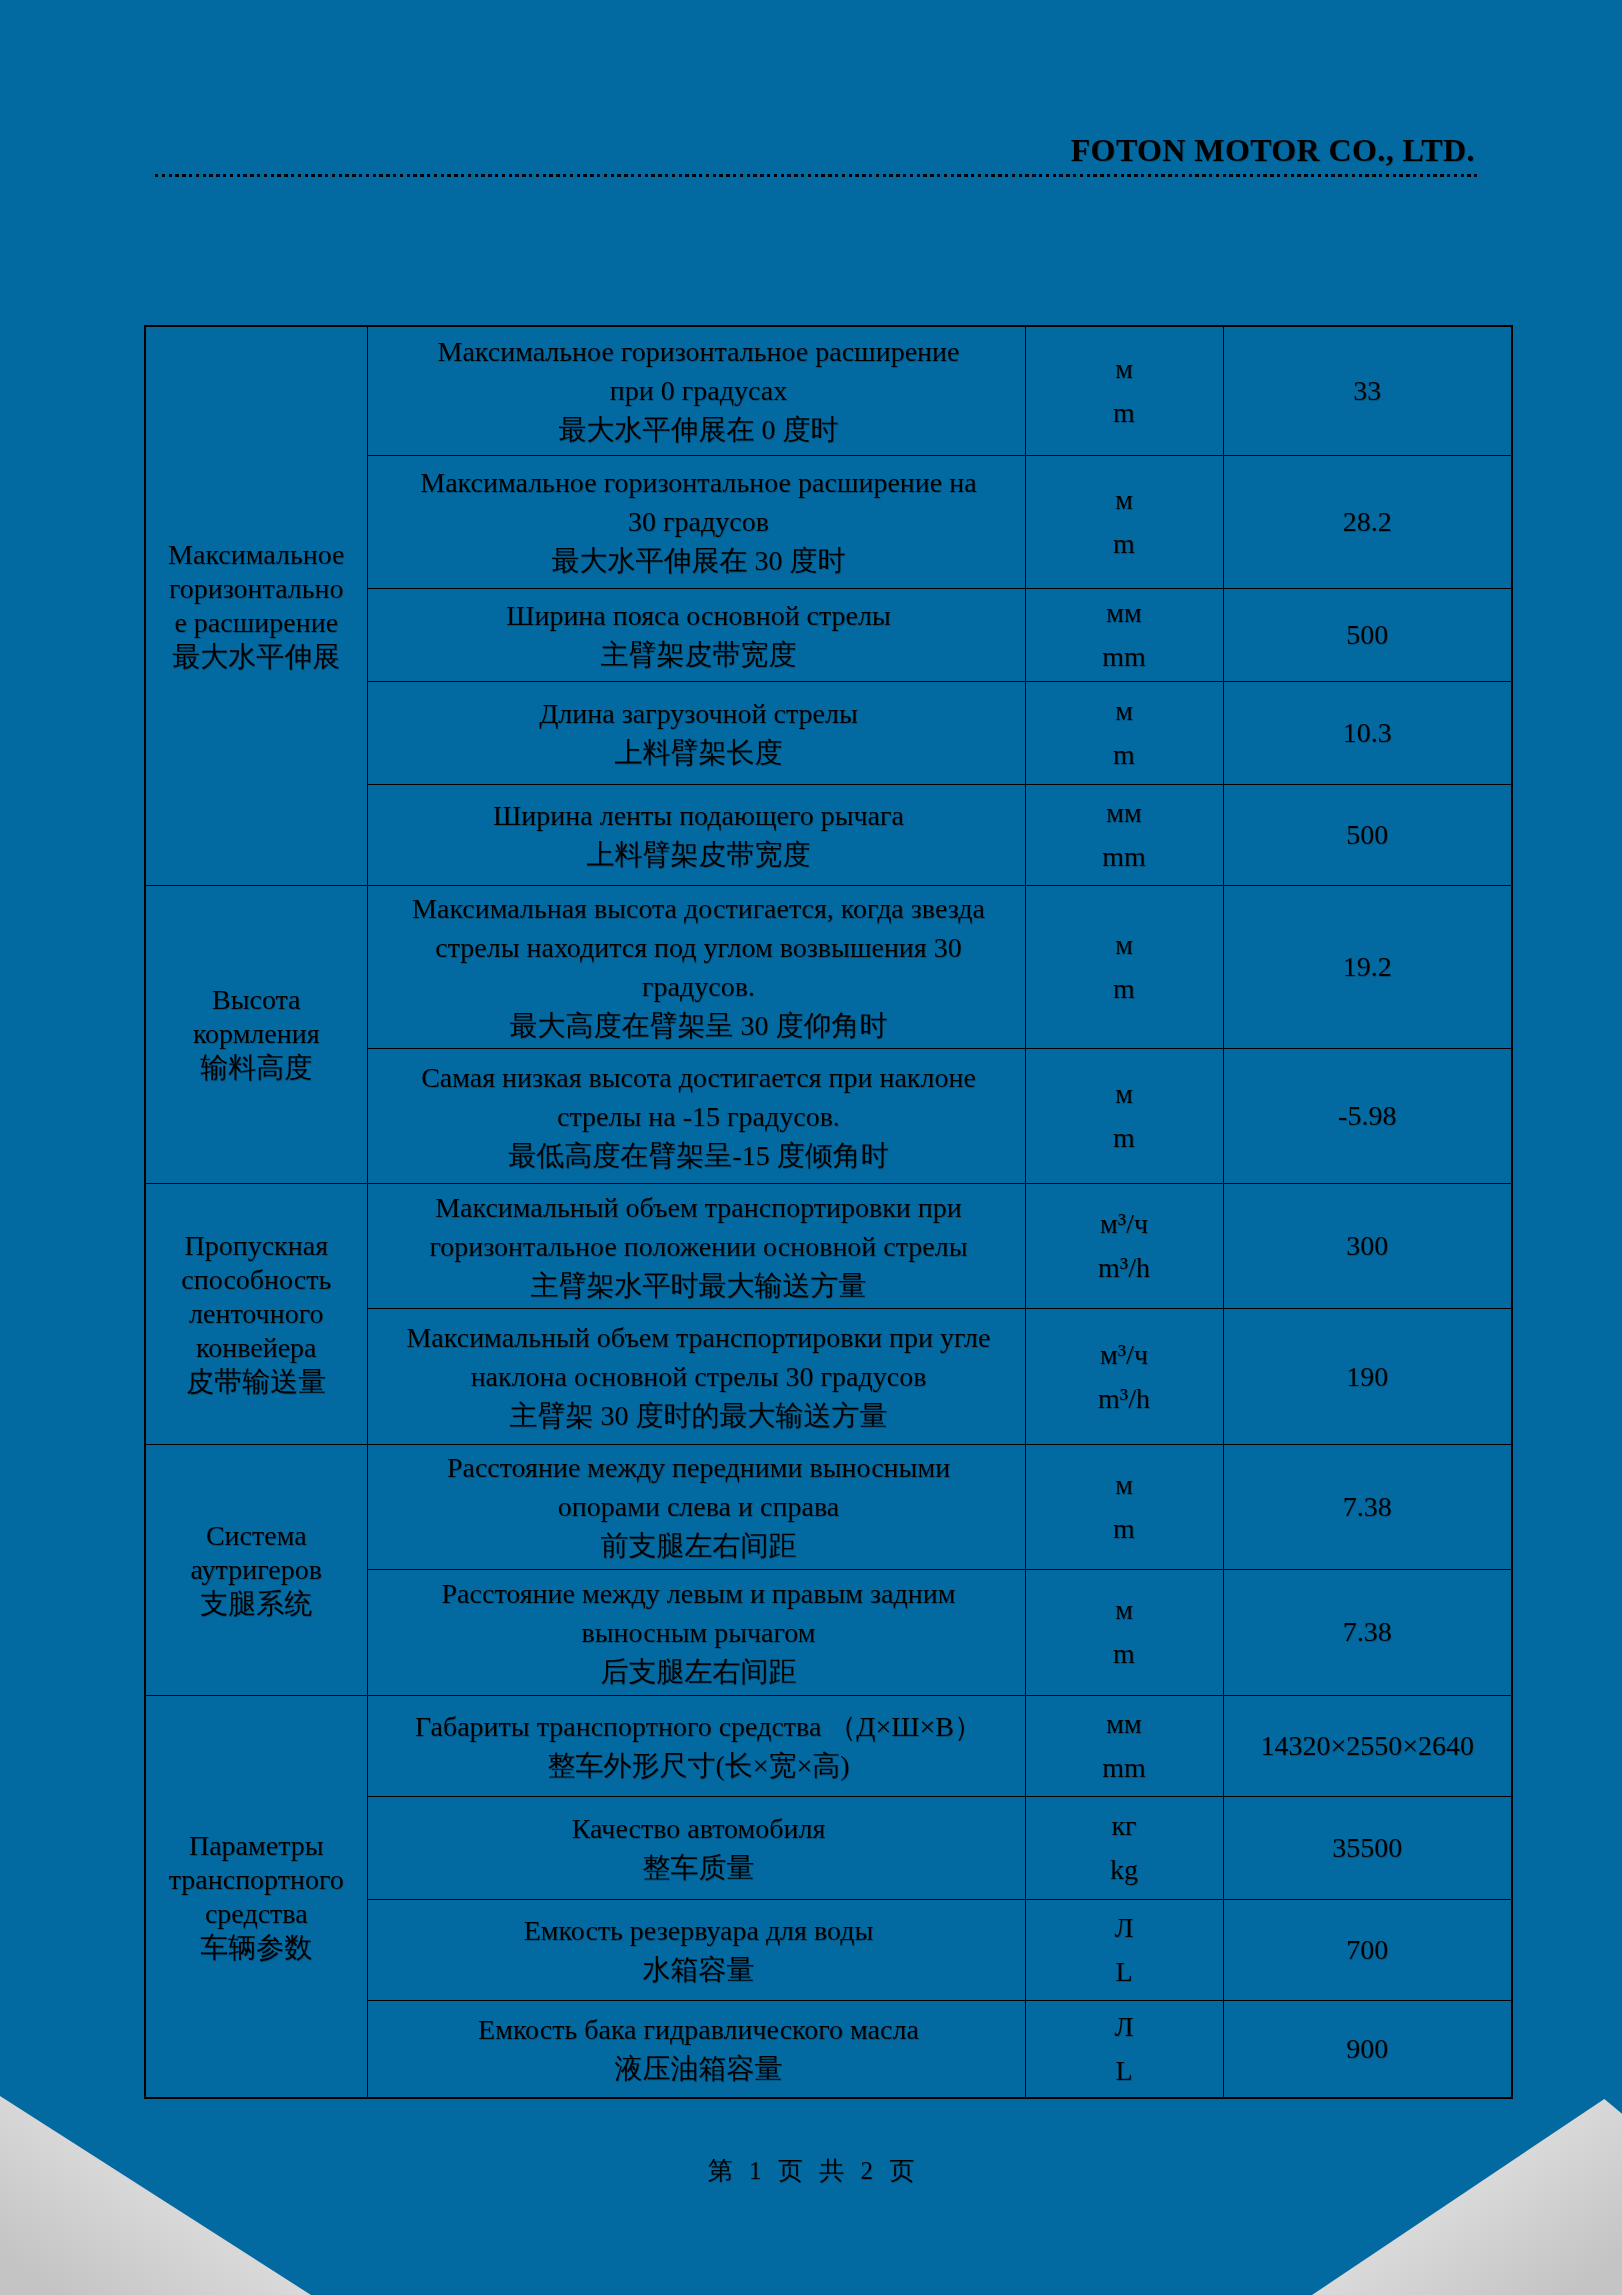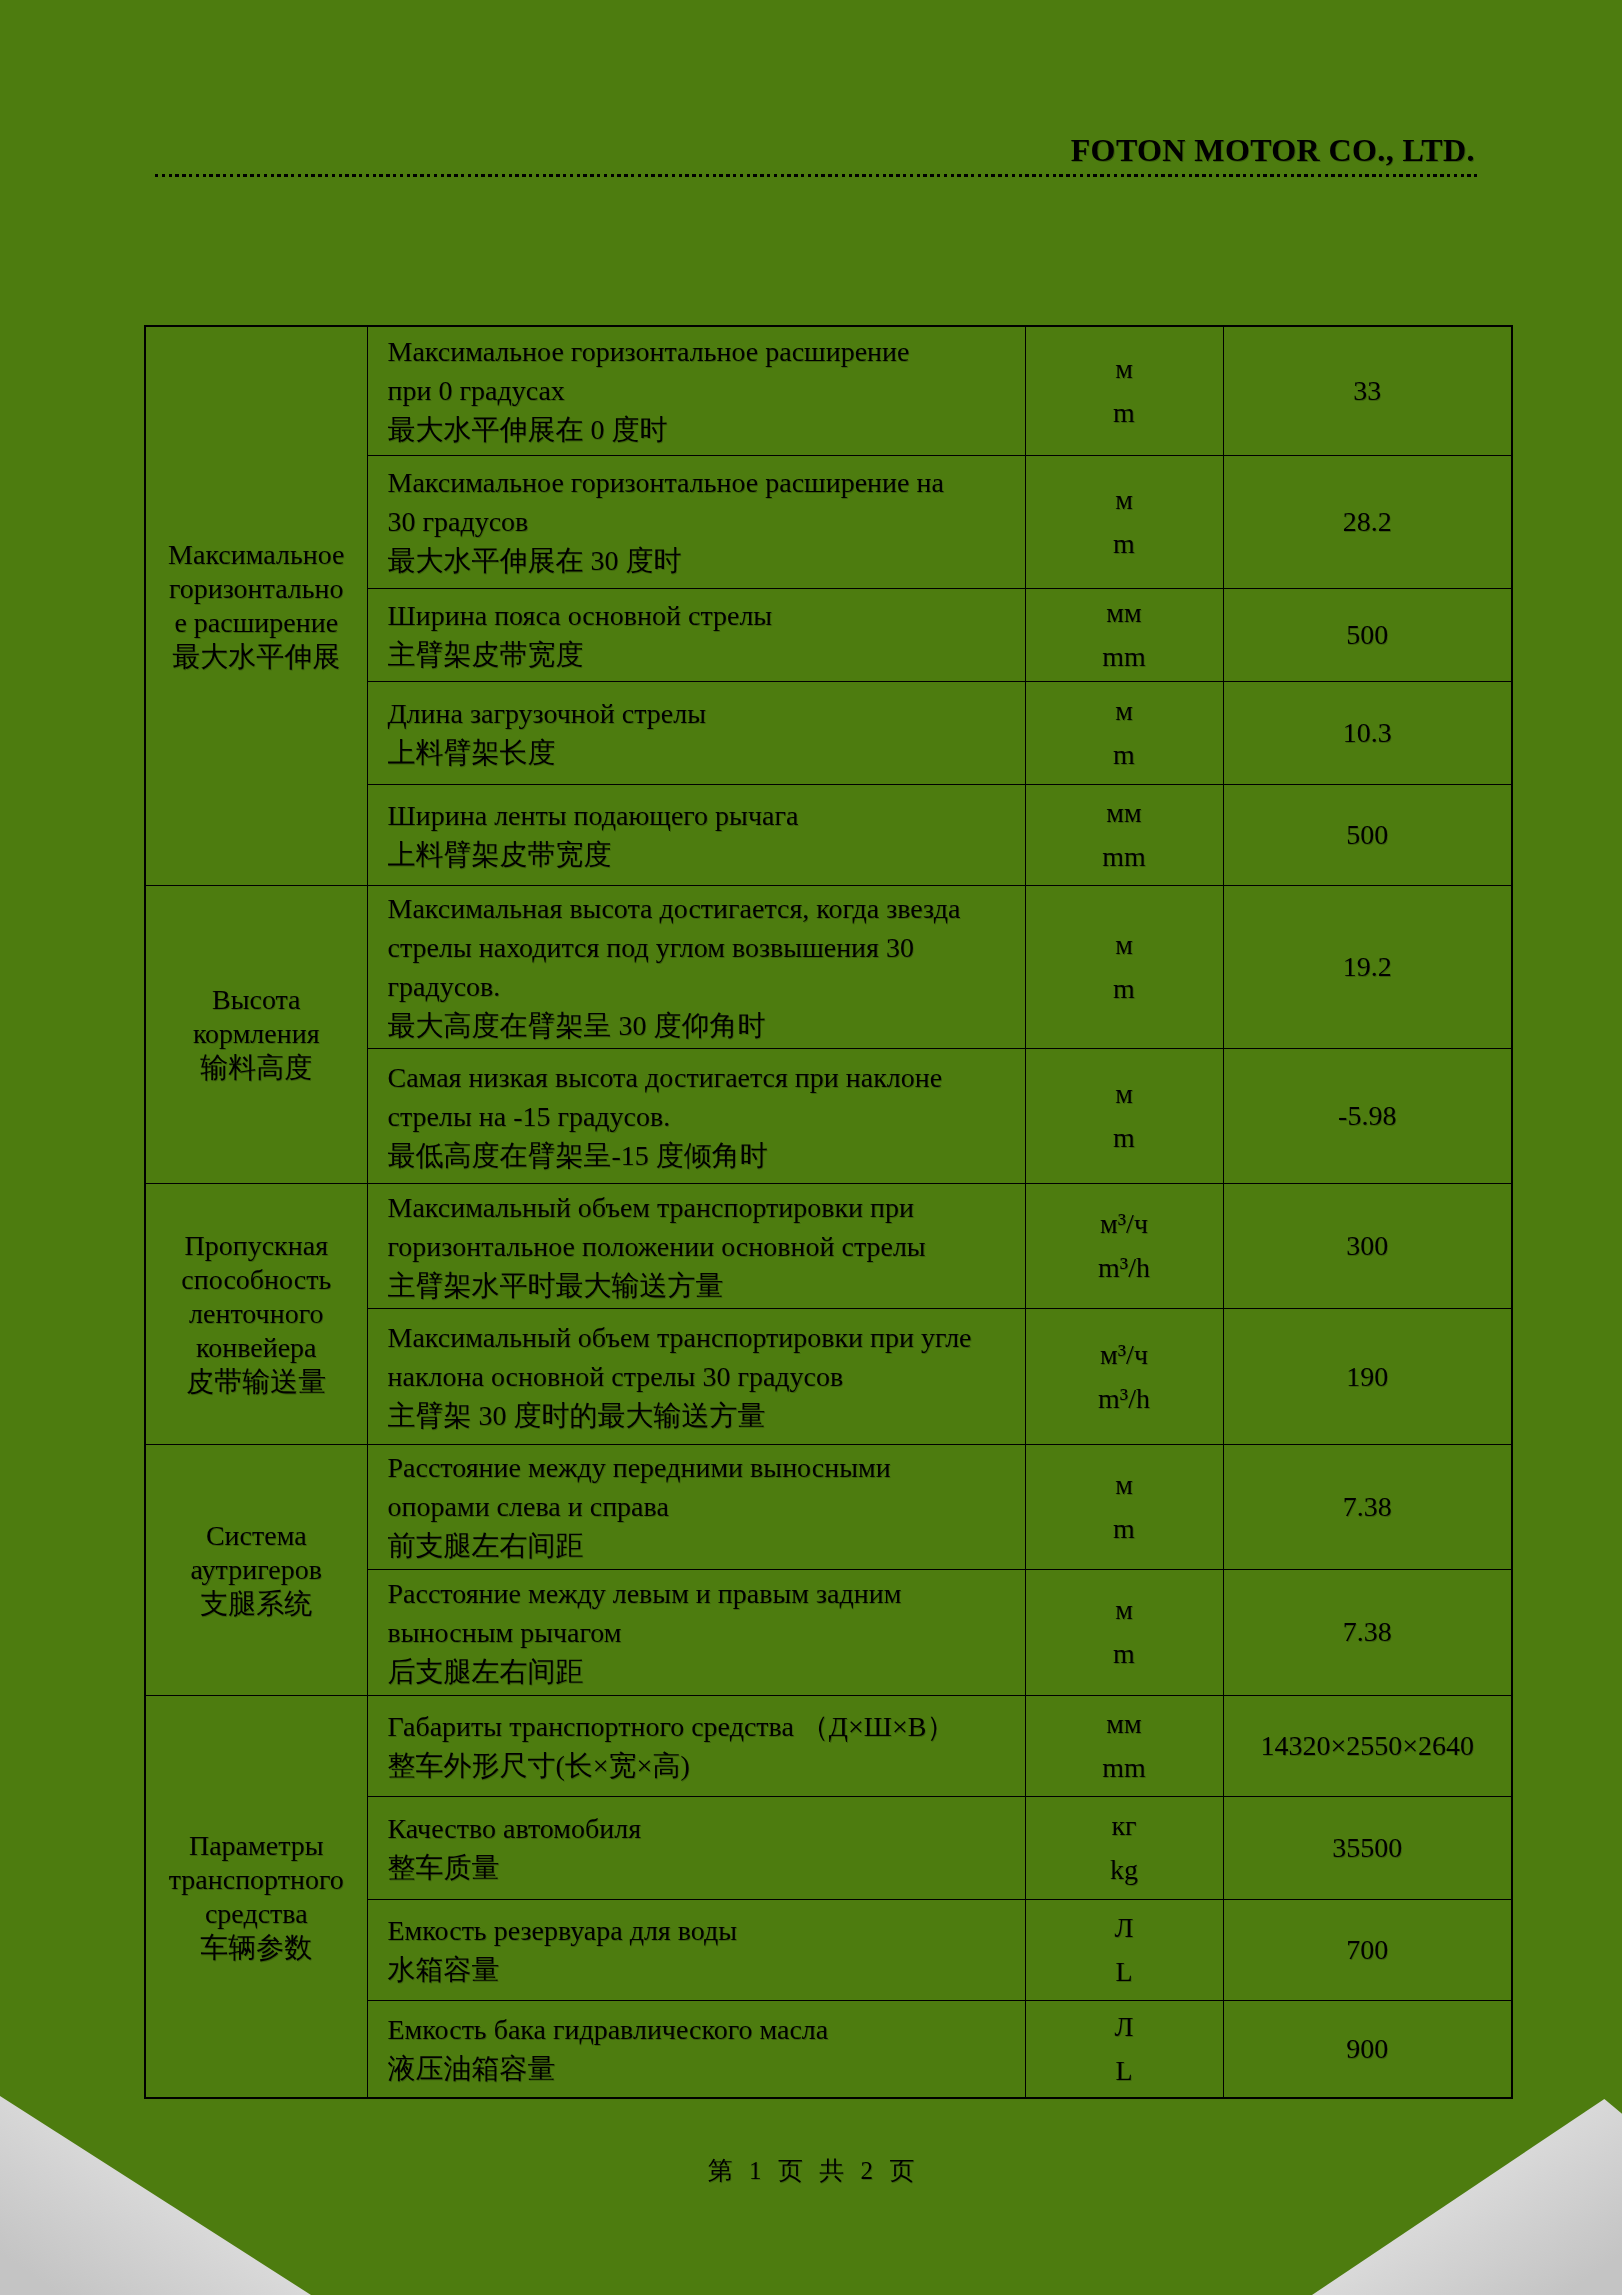--- a/index.html
+++ b/index.html
@@ -1,17 +1,17 @@
 <!DOCTYPE html>
 <html style="font-size:13.5px"><head>
 <meta charset="utf-8">
 <style>
   html,body{margin:0;padding:0;background:#fff;}
   .page{
-    position:relative;width:1623px;height:2295px;background:#4d7c0f;overflow:hidden;
+    position:relative;width:1623px;height:2295px;background:#0369a1;overflow:hidden;
     font-family:"Liberation Serif","DejaVu Serif",serif;color:#000;
   }
   .company{
     position:absolute;top:132px;right:148px;
     font-size:32px;font-weight:bold;letter-spacing:0.4px;white-space:nowrap;
     text-shadow:0.8px 0.8px 0 rgba(0,0,0,.25);
   }
   .dotted-rule{
     position:absolute;left:155px;top:174px;width:1322px;height:2.5px;
     background:repeating-linear-gradient(90deg,#000 0 3.4px,transparent 3.4px 6.8px);
@@ -23,21 +23,21 @@
   }
   table.spec{
     position:absolute;left:144px;top:325px;width:1367px;height:1755px;
     border-collapse:collapse;table-layout:fixed;border:2.5px solid #000;
   }
   table.spec td{
     border:1.7px solid #000;font-size:28px;vertical-align:middle;overflow:hidden;
     text-shadow:0.8px 0.8px 0 rgba(0,0,0,.22);
   }
   td.cat{text-align:center;line-height:34px;padding:8px 5px;}
-  td.desc{padding:3.4px 15px 3.4px 20px;line-height:39px;text-align:left;}
+  td.desc{padding:3.4px 15px 3.4px 20px;line-height:39px;text-align:center;}
   td.unit{text-align:center;line-height:44px;}
   td.val{text-align:center;margin-left:38px;}
   .footer-page{
     position:absolute;left:0;top:2154px;width:100%;text-align:center;
     font-size:25px;word-spacing:8.5px;letter-spacing:0.8px;
     text-shadow:0.8px 0.8px 0 rgba(0,0,0,.2);
   }
   .tri-bl{
     position:absolute;left:0;top:2096px;width:311px;height:199px;
     background:linear-gradient(215deg,#efefef 5%,#c4c4c4 90%);

